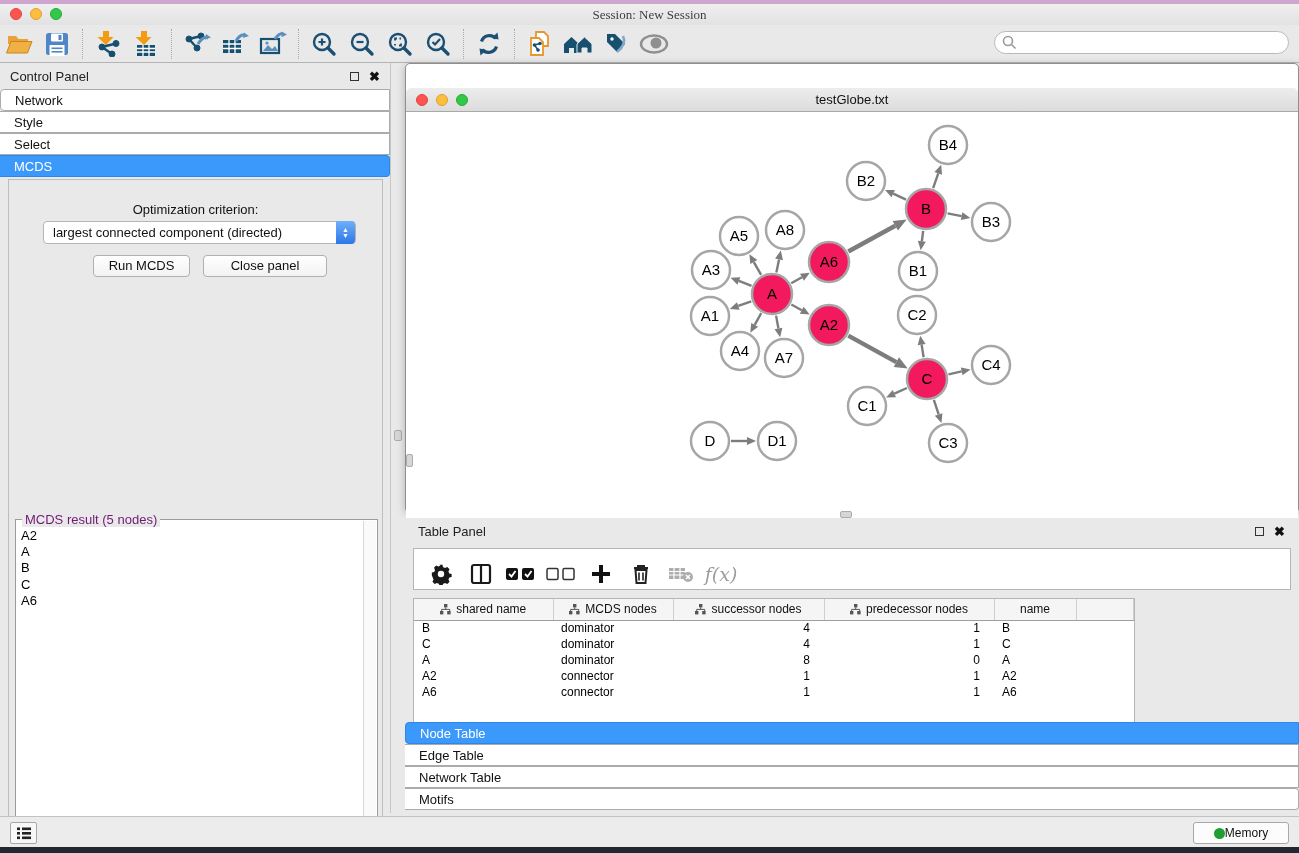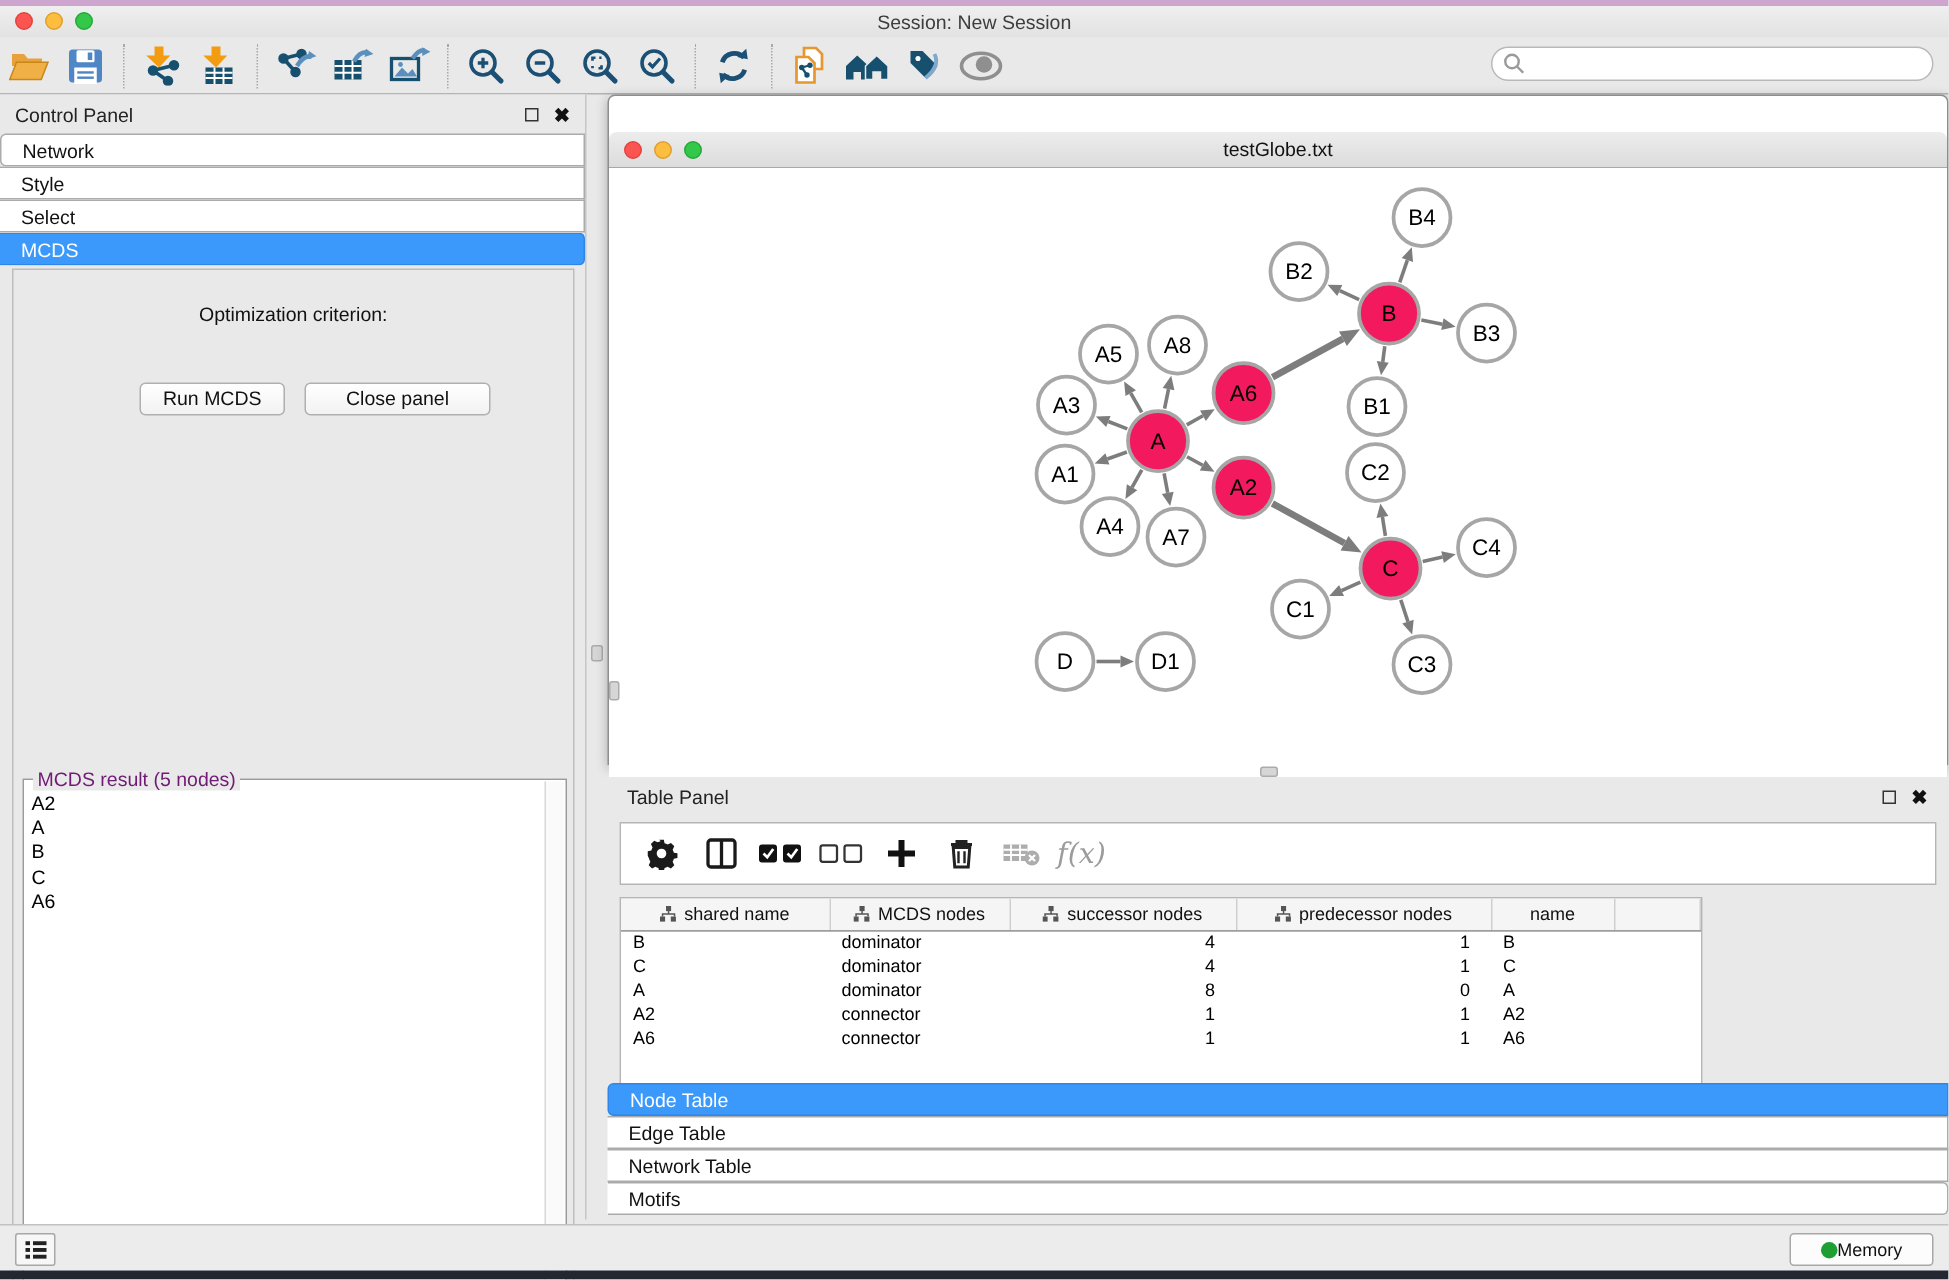--- a/index.html
+++ b/index.html
@@ -2,21 +2,21 @@
 <html><head>
 <meta charset="utf-8">
 <style>
   * { margin:0; padding:0; box-sizing:border-box; }
   html,body { width:1299px; height:853px; }
   body { font-family:"Liberation Sans", sans-serif; background:#E9E9E9; position:relative; overflow:hidden; }
   .abs { position:absolute; }
 
   
   #desktop-strip { left:0; top:0; width:1299px; height:4px; background:#CDA5CE; }
-  #titlebar { left:0; top:4px; width:1299px; height:21px; background:linear-gradient(#EFEFEF,#E2E2E2); }
+  #titlebar { left:0; top:4px; width:1299px; height:21px; background:linear-gradient(#EFEFEF,#E2E2E2);font-family:Liberation Serif, serif; }
   #titlebar .title { width:100%; text-align:center; line-height:21px; font-size:13px; color:#3d3d3d; }
   .lights { display:flex; gap:8px; align-items:center; }
   .light { width:12px; height:12px; border-radius:50%; }
   .light.red { background:#FC5551; border:1px solid #E2443F; }
   .light.yellow { background:#FDBD3E; border:1px solid #E0A02E; }
   .light.green { background:#34C84A; border:1px solid #24A936; }
   #titlebar .lights { position:absolute; left:10px; top:4px; }
 
   #toolbar { left:0; top:25px; width:1299px; height:38px; background:#E9E9E9; border-bottom:1px solid #B4B4B4; display:flex; align-items:center; }
   .tb-btn { width:34px; height:32px; display:flex; align-items:center; justify-content:center; margin:0 2px; }
@@ -56,21 +56,21 @@
   #net-window { left:405px; top:63px; width:894px; height:447px; border:1px solid #8E8E8E; border-radius:5px 5px 0 0; box-shadow:0 2px 8px rgba(0,0,0,.25); background:#fff; }
   #net-titlebar { height:24px; background:linear-gradient(#EDEDED,#DCDCDC); border-bottom:1px solid #A8A8A8; border-radius:5px 5px 0 0; position:relative; }
   #net-titlebar .lights { position:absolute; left:10px; top:6px; }
   #net-titlebar .title { text-align:center; line-height:24px; font-size:13px; color:#111;margin-top:24px; }
   #net-canvas { position:relative; width:892px; height:421px; background:#fff; overflow:hidden; }
   #graph-svg text { font-family:"Liberation Sans",sans-serif; font-size:15px; fill:#000; }
   #net-resize { position:absolute; right:1px; bottom:1px; }
 
   
   #table-panel { left:405px; top:518px; width:894px; height:294px; background:#E9E9E9; }
-  #tp-toolbar { position:absolute; left:8px; top:30px; width:878px; height:42px; background:#fff; border:1px solid #B5B5B5; display:flex; align-items:center; gap:10px; padding-left:12px; }
+  #tp-toolbar { position:absolute; left:8px; top:30px; width:878px; height:42px; background:#fff; border:1px solid #B5B5B5; display:flex; align-items:flex-end; gap:10px; padding-left:12px; }
   .tp-icon { width:30px; height:30px; display:flex; align-items:center; justify-content:center; }
   .fx { font-family:"DejaVu Serif", serif; font-style:italic; font-size:19px; color:#9c9c9c; }
   #tp-table { position:absolute; left:8px; top:80px; width:722px; height:192px; background:#fff; border:1px solid #B5B5B5; overflow:hidden; }
   table { border-collapse:collapse; width:100%; table-layout:fixed; }
   th { height:21px; background:#F5F5F5; border-bottom:1px solid #9E9E9E; border-right:1px solid #CFCFCF; font-size:12px; font-weight:normal; color:#111; }
   th .th-inner { display:flex; align-items:center; justify-content:center; gap:5px; }
   td { height:16px; font-size:12px; color:#000; padding:0 8px; white-space:nowrap; overflow:hidden; }
   td.num { text-align:right; padding-right:14px; }
   #tp-tabs { position:absolute; left:0; right:0; bottom:2px; display:flex; justify-content:center; }
 
@@ -250,20 +250,27 @@
     <span class="close-glyph">✖</span>
   </div>
   <div class="mac-tabs" id="cp-tabs">
       <div class="mac-tab">Network</div>
       <div class="mac-tab">Style</div>
       <div class="mac-tab">Select</div>
       <div class="mac-tab selected">MCDS</div>
     </div>
   <div id="cp-body">
     <div id="opt-label">Optimization criterion:</div>
+    <div id="criterion-select">
+      <span>largest connected component (directed)</span>
+      <span class="stepper">
+          <span>▲</span>
+          <span>▼</span>
+        </span>
+    </div>
     <div class="mac-btn" id="run-btn">Run MCDS</div>
     <div class="mac-btn" id="closep-btn">Close panel</div>
     <div id="result-box">
       <div id="result-legend">MCDS result (5 nodes)</div>
       <div id="result-list">
           <div>A2</div>
           <div>A</div>
           <div>B</div>
           <div>C</div>
           <div>A6</div>

